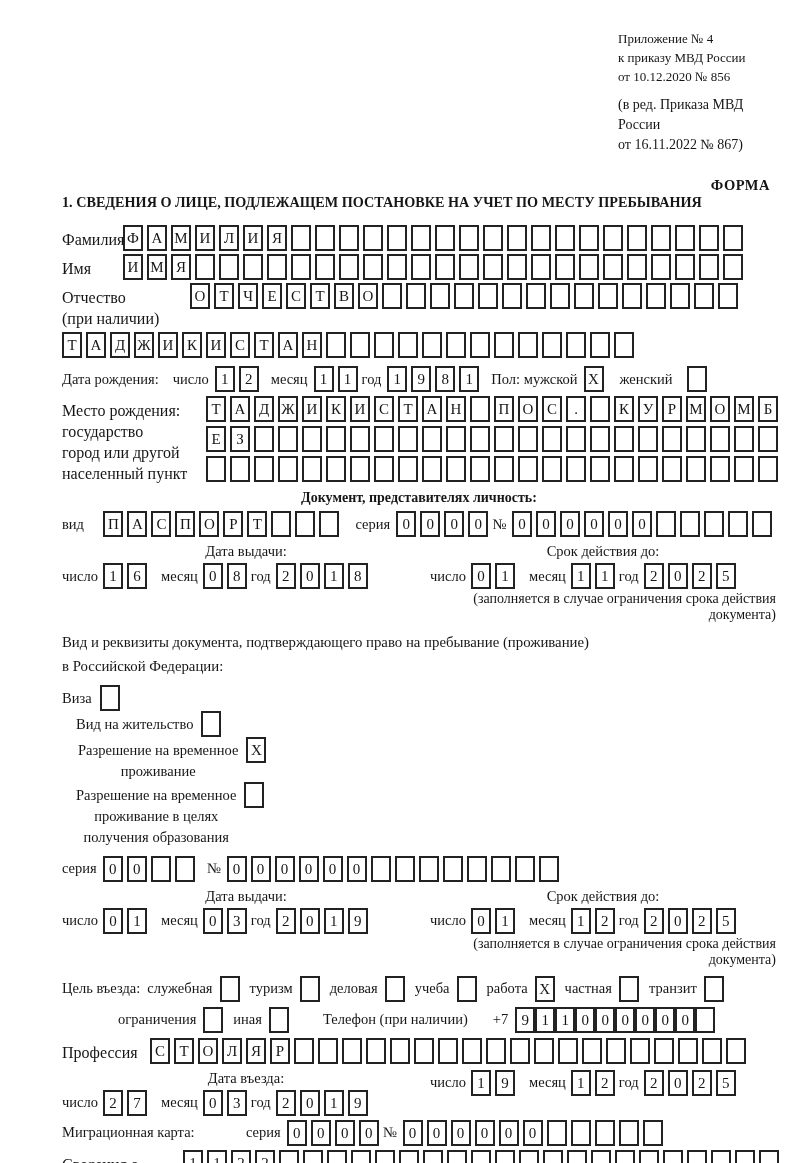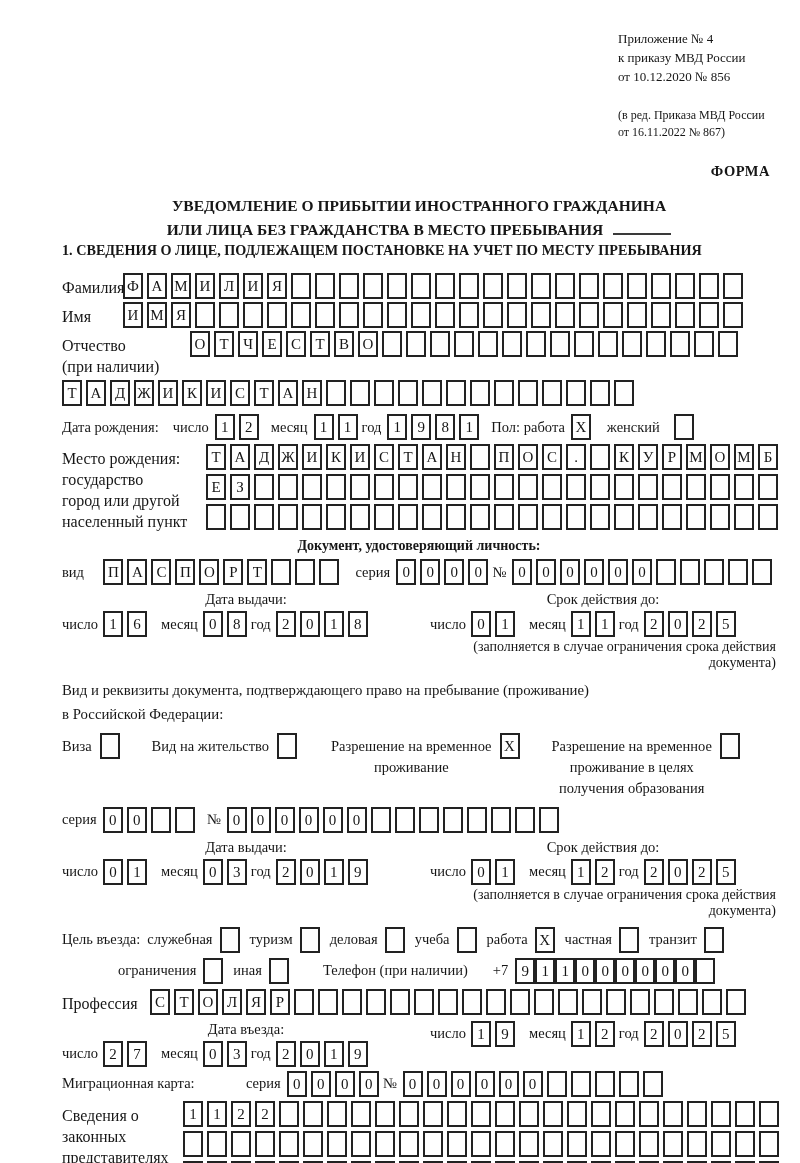--- a/index.html
+++ b/index.html
@@ -6,21 +6,21 @@
   html,body { background:#fff; }
   .page {
     width: 800px; height: 1163px; overflow: hidden;
     background: #fff; color: #161616;
     font-family: "Liberation Serif", serif;
     padding: 30px 24px 0 62px;
     position: relative;
   }
   
   .appendix { margin-left: 556px; font-size: 13px; line-height: 1.45; }
-  .amendment { margin-left: 556px; font-size: 12px; line-height: 1.45; margin-top: 20px; }
+  .amendment { margin-left: 556px; font-size: 14px; line-height: 1.45; margin-top: 8px; }
   .forma { text-align: right; font-weight: bold; font-size: 14.5px; margin-top: 22px; padding-right: 6px; letter-spacing: .5px; }
   
   .title { text-align: center; font-weight: bold; font-size: 15.5px; line-height: 1.55; margin-top: 14px; }
   .blank-line { display:inline-block; width: 58px; border-bottom: 2px solid #3a3a3a; margin-left: 10px; height: 12px; }
   .section-head { font-weight: bold; font-size: 14.2px; margin-bottom: 14px; white-space: nowrap; }
   
   .frow { display: flex; align-items: flex-start; margin-bottom: 3px; white-space: nowrap; }
   .lbl { font-size: 16px; line-height: 21px; padding-top: 4px; flex: 0 0 auto; }
   .lbl div { line-height: 21px; }
   .w-surname { width: 61px; }
@@ -46,21 +46,21 @@
   .dline { display: flex; align-items: center; white-space: nowrap; }
   .dl { font-size: 14.5px; margin-right: 5px; }
   .dml { margin-left: 10px; }
   .dnote { font-size: 14px; margin-top: 2px; text-align: right; }
   
   .inline-row { display: flex; align-items: center; white-space: nowrap; margin-top: 8px; margin-bottom: 4px; }
   .inline-row .t { font-size: 14.5px; margin-right: 6px; }
   .gap8 { margin-left: 8px; } .gap12 { margin-left: 12px; } .gap20 { margin-left: 20px; }
   .center-head { text-align: center; font-weight: bold; font-size: 14px; margin: 4px 0 5px 0; }
   .intro { font-size: 14.8px; line-height: 1.6; margin-top: 8px; }
-  .opt-row { display: flex; align-items: flex-start; margin-top: 6px; margin-bottom: 8px; }
+  .opt-row { display: flex; align-items: flex-start; margin-top: 6px; margin-bottom: 8px; flex-direction: column; }
   .opt { display: flex; align-items: flex-start; margin-right: 14px; }
   .opt .olbl { font-size: 14.5px; line-height: 21px; padding-top: 3px; margin-right: 8px; }
   .opt .ml-lines { text-align: center; font-size: 14.5px; line-height: 21px; padding-top: 3px; margin-right: 8px; }
   .purpose-row { display: flex; align-items: center; white-space: nowrap; margin-bottom: 5px; }
   .purpose-row .t { font-size: 14.5px; margin-right: 7px; }
   .purpose-row .cell { margin-right: 0; }
   .p-item { display: flex; align-items: center; margin-right: 10px; }
 </style>
 </head>
 <body>
@@ -71,24 +71,20 @@
     <div>Приложение № 4</div>
     <div>к приказу МВД России</div>
     <div>от 10.12.2020 № 856</div>
   </div>
   <div class="amendment">
     <div>(в ред. Приказа МВД России</div>
     <div>от 16.11.2022 № 867)</div>
   </div>
   <div class="forma">ФОРМА</div>
 
-  <div class="title">
-    <div>УВЕДОМЛЕНИЕ О ПРИБЫТИИ ИНОСТРАННОГО ГРАЖДАНИНА</div>
-    <div><span>ИЛИ ЛИЦА БЕЗ ГРАЖДАНСТВА В МЕСТО ПРЕБЫВАНИЯ</span><span class="blank-line"></span></div>
-  </div>
 
   <div class="section-head">1. СВЕДЕНИЯ О ЛИЦЕ, ПОДЛЕЖАЩЕМ ПОСТАНОВКЕ НА УЧЕТ ПО МЕСТУ ПРЕБЫВАНИЯ</div>
 
   <div class="frow">
     <div class="lbl w-surname">Фамилия</div>
     <div class="cells">
         <span class="cell">Ф</span>
         <span class="cell">А</span>
         <span class="cell">М</span>
         <span class="cell">И</span>
@@ -222,21 +218,21 @@
         <span class="cell">1</span>
         <span class="cell">1</span>
       </span>
     <span class="t">год</span>
     <span class="cells">
         <span class="cell">1</span>
         <span class="cell">9</span>
         <span class="cell">8</span>
         <span class="cell">1</span>
       </span>
-    <span class="t gap8">Пол: работа</span>
+    <span class="t gap8">Пол: мужской</span>
     <span class="cell">X</span>
     <span class="t gap12">женский</span>
     <span class="cell gap8"></span>
   </div>
 
   <div class="frow">
     <div class="lbl w-birthpl">
       <div>Место рождения:</div>
       <div>государство</div>
       <div>город или другой</div>
@@ -317,21 +313,21 @@
           <span class="cell"></span>
           <span class="cell"></span>
           <span class="cell"></span>
           <span class="cell"></span>
           <span class="cell"></span>
           <span class="cell"></span>
         </div>
     </div>
   </div>
 
-  <div class="center-head">Документ, удостоверяющий личность:</div>
+  <div class="center-head">Документ, представителях личность:</div>
   <div class="inline-row" style="margin-top:0">
     <span class="t" style="width:46px">вид</span>
     <span class="cells">
         <span class="cell">П</span>
         <span class="cell">А</span>
         <span class="cell">С</span>
         <span class="cell">П</span>
         <span class="cell">О</span>
         <span class="cell">Р</span>
         <span class="cell">Т</span>

